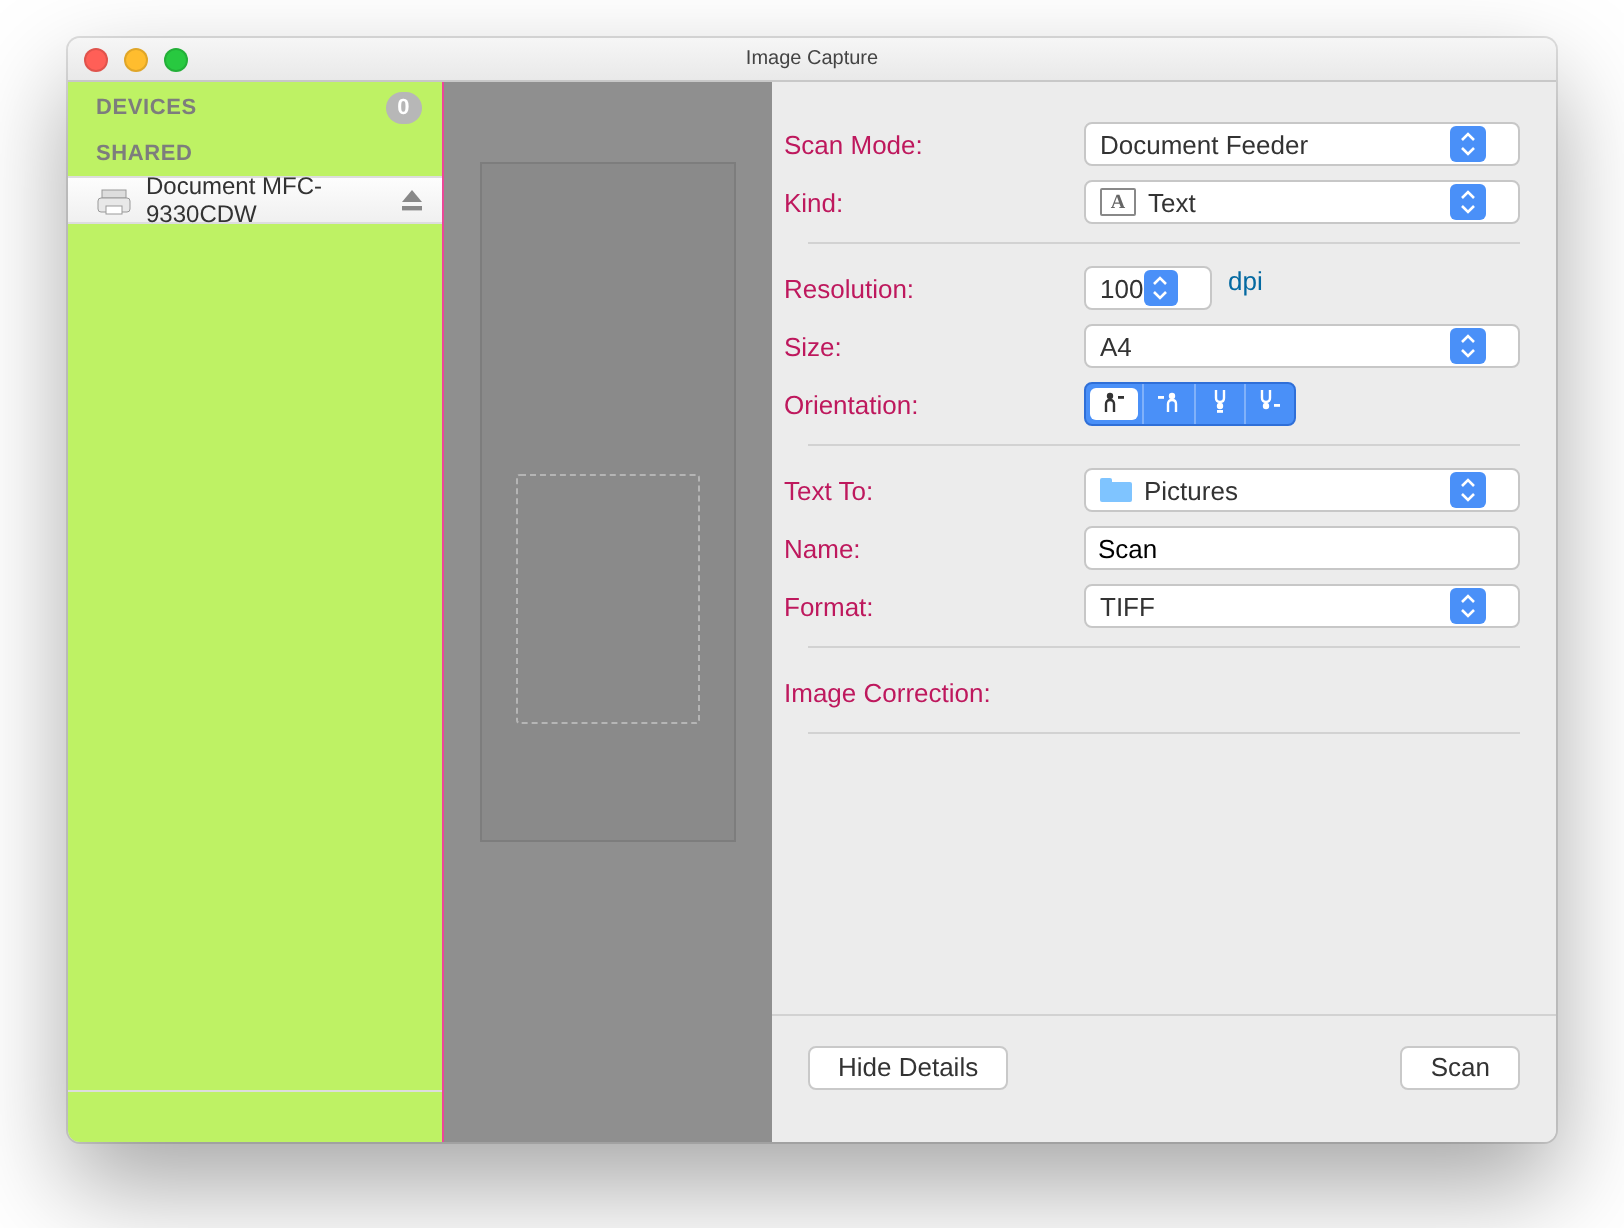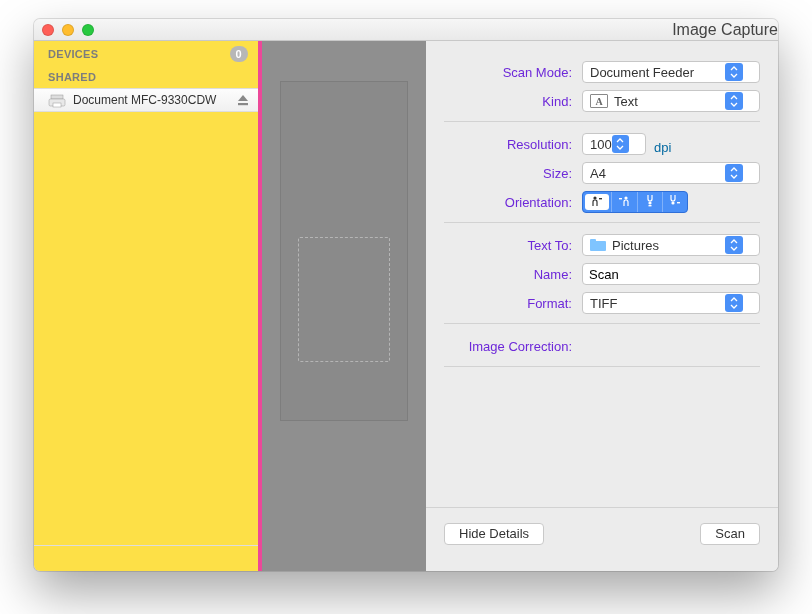--- a/index.html
+++ b/index.html
@@ -4,42 +4,42 @@
 <style>
 *{margin:0;padding:0;box-sizing:border-box;-webkit-font-smoothing:antialiased}
 html,body{width:812px;height:614px;background:transparent;font-family:-apple-system,"Helvetica Neue",Helvetica,Arial,sans-serif;font-size:13px;color:#333}
 .window{position:absolute;left:34px;top:19px;width:744px;height:552px;background:#ececec;border-radius:6px;box-shadow:0 22px 50px rgba(0,0,0,.35),0 0 0 1px rgba(0,0,0,.12);overflow:hidden}
 .titlebar{height:22px;background:linear-gradient(#f6f6f6,#e9e9e9);border-bottom:1px solid #c8c8c8;display:flex;align-items:center;position:relative}
 .traffic{position:absolute;left:8px;top:5px;display:flex;gap:8px}
 .traffic span{width:12px;height:12px;border-radius:50%;display:block}
 .t-close{background:#ff5f57;border:1px solid rgba(0,0,0,.12)}
 .t-min{background:#ffbd2e;border:1px solid rgba(0,0,0,.12)}
 .t-max{background:#28c940;border:1px solid rgba(0,0,0,.12)}
-.title{flex:1;text-align:right;font-size:16px;color:#444}
+.title{flex:1;text-align:center;font-size:10px;color:#444}
 
 .body{display:flex;height:calc(100% - 22px)}
-.sidebar{width:228px;background:#fde047;border-right:4px solid #ec4899;display:flex;flex-direction:column}
+.sidebar{width:188px;background:#bef264;border-right:1px solid #ec4899;display:flex;flex-direction:column}
 .sec-header{height:25px;display:flex;align-items:center;padding:0 10px 0 14px;font-size:11px;font-weight:600;color:#7d7d7d;letter-spacing:.3px}
 .sec-header .count{margin-left:auto;min-width:18px;height:16px;background:#b7b7b7;color:#fff;font-size:11px;border-radius:9px;display:flex;align-items:center;justify-content:center;padding:0 6px}
 .device-row{height:24px;display:flex;align-items:center;background:linear-gradient(#fdfdfd,#f0f0f0);border-top:1px solid #ddd;border-bottom:1px solid #ddd;padding-left:14px}
 .device-row .printer-icon{width:18px;height:12px;border-radius:2px;position:relative;margin-right:7px}
 .printer-icon svg{display:block}
 .device-row .name{font-size:12px;color:#333}
 .device-row .eject{margin-left:auto;margin-right:10px;color:#7a7a7a}
 .eject svg{display:block}
 .sidebar-spacer{flex:1}
 .sidebar-footer{height:26px;border-top:1px solid #ddd}
 
 .preview{width:164px;background:#8f8f8f;position:relative}
 .page{position:absolute;left:18px;top:40px;width:128px;height:340px;background:#8a8a8a;border:1px solid #7d7d7d}
 .crop{position:absolute;left:17px;top:155px;width:92px;height:125px;border:1.5px dashed #b5b5b5;border-radius:2px}
 
 .panel{flex:1;background:#ececec;position:relative;padding:18px 18px 0 6px}
 .row{display:flex;align-items:center;height:26px;margin-bottom:3px}
-.row label{width:150px;text-align:right;padding-right:10px;color:#6d28d9;font-size:13px}
+.row label{width:150px;padding-right:10px;color:#be185d;font-size:13px}
 .row .ctrl{flex:1}
 .select{width:100%;height:22px;background:#fff;border:1px solid #c7c7c7;border-radius:4px;display:flex;align-items:center;padding:0 16px 0 7px;font-size:13px;position:relative}
 .select .cap{margin-left:auto;width:18px;height:18px;background:#4a90f8;border-radius:3px;display:flex;align-items:center;justify-content:center}
 .select .cap svg{display:block}
 .select.small{width:64px}
 .text-input{width:100%;height:22px;background:#fff;border:1px solid #c7c7c7;border-radius:4px;padding:0 6px;font-size:13px;outline:none}
 .dpi{margin-left:8px;color:#0369a1}
 .hr{height:1px;background:#d2d2d2;margin:7px 0 9px 12px}
 .kind-icon{width:18px;height:14px;border:1px solid #888;display:inline-flex;align-items:center;justify-content:center;font-family:serif;font-weight:bold;font-size:10px;margin-right:6px;border-radius:1px;color:#666}
 .folder-icon{width:16px;height:12px;margin-right:6px;position:relative}
@@ -136,21 +136,21 @@
                 </svg>
               </span>
           </div>
         </div>
       </div>
 
       <div class="hr"></div>
 
       <div class="row">
         <label>Resolution:</label>
-        <div class="ctrl" style="display:flex;align-items:flex-end">
+        <div class="ctrl" style="display:flex;align-items:flex-start">
           <div class="select small">
             <span>100</span>
             <span class="cap">
                 <svg width="8" height="12" viewBox="0 0 8 12">
                   <path d="M1 4 L4 1 L7 4" stroke="#fff" stroke-width="1.3" fill="none"></path>
                   <path d="M1 8 L4 11 L7 8" stroke="#fff" stroke-width="1.3" fill="none"></path>
                 </svg>
               </span>
           </div>
           <span class="dpi">dpi</span>

